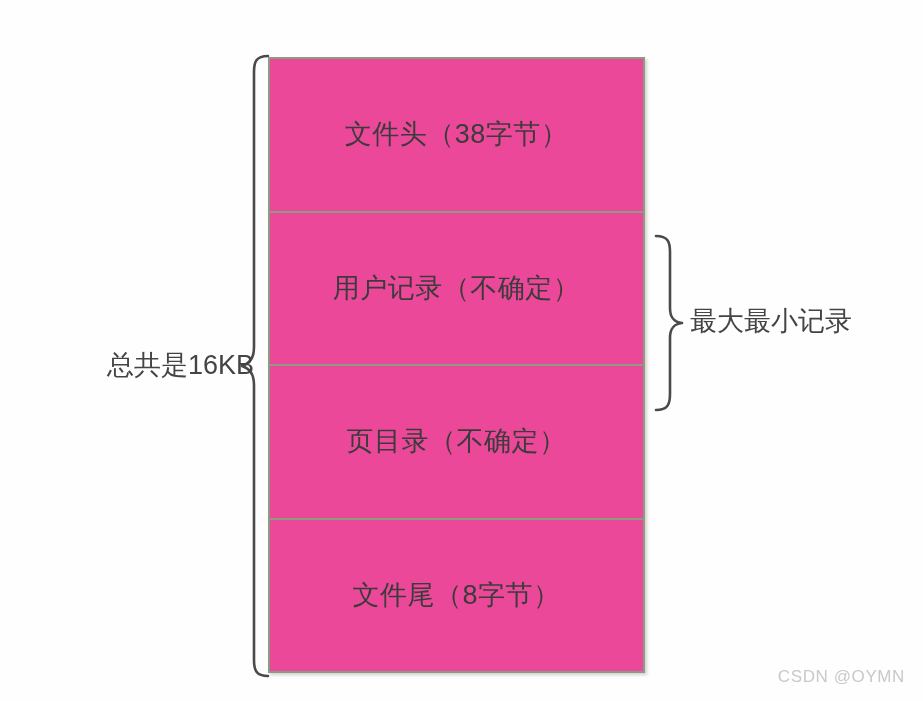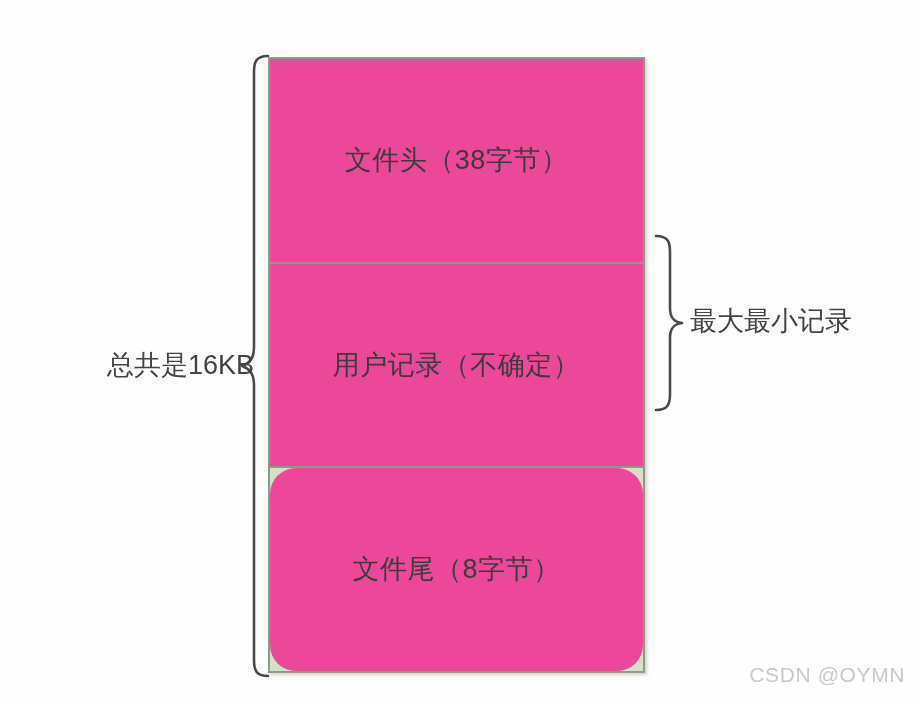--- a/index.html
+++ b/index.html
@@ -42,21 +42,20 @@
     flex: 1 1 0;
     box-sizing: border-box;
     border-bottom: 2px solid #8d9b84;
     display: flex;
     align-items: center;
     justify-content: center;
     background: #ec4899;
   }
   .page-row:last-child {
     border-bottom: none;
-    border-radius: 26px;
   }
   .row-label {
     font-size: 27px;
     color: #3b3b3b;
     letter-spacing: 0.5px;
     white-space: nowrap;
     line-height: 1;
   }
 
   
@@ -96,21 +95,21 @@
     stroke-width: 2.6;
     stroke-linecap: round;
     stroke-linejoin: round;
   }
 
   
   #watermark {
     position: absolute;
     right: 18px;
     bottom: 14px;
-    font-size: 21px;
+    font-size: 17px;
     color: #c9c9c9;
     letter-spacing: 0.6px;
     white-space: nowrap;
     user-select: none;
   }
 </style>
 </head>
 <body>
 
 <div id="canvas">
@@ -127,20 +126,23 @@
       <span class="row-label">文件头（38字节）</span>
     </div>
 
 
 
     <div class="page-row">
       <span class="row-label">用户记录（不确定）</span>
     </div>
 
 
+    <div class="page-row">
+      <span class="row-label">页目录（不确定）</span>
+    </div>
 
     <div class="page-row">
       <span class="row-label">文件尾（8字节）</span>
     </div>
 
   </div>
 
   <svg class="brace" id="brace-rows" width="44" height="182" viewBox="0 0 44 182" aria-hidden="true">
     <path d="M6,4 C18,4 20,10 20,20 L20,76 C20,86 24,90 32,91 C24,92 20,96 20,106 L20,162 C20,172 18,178 6,178"></path>
   </svg>

